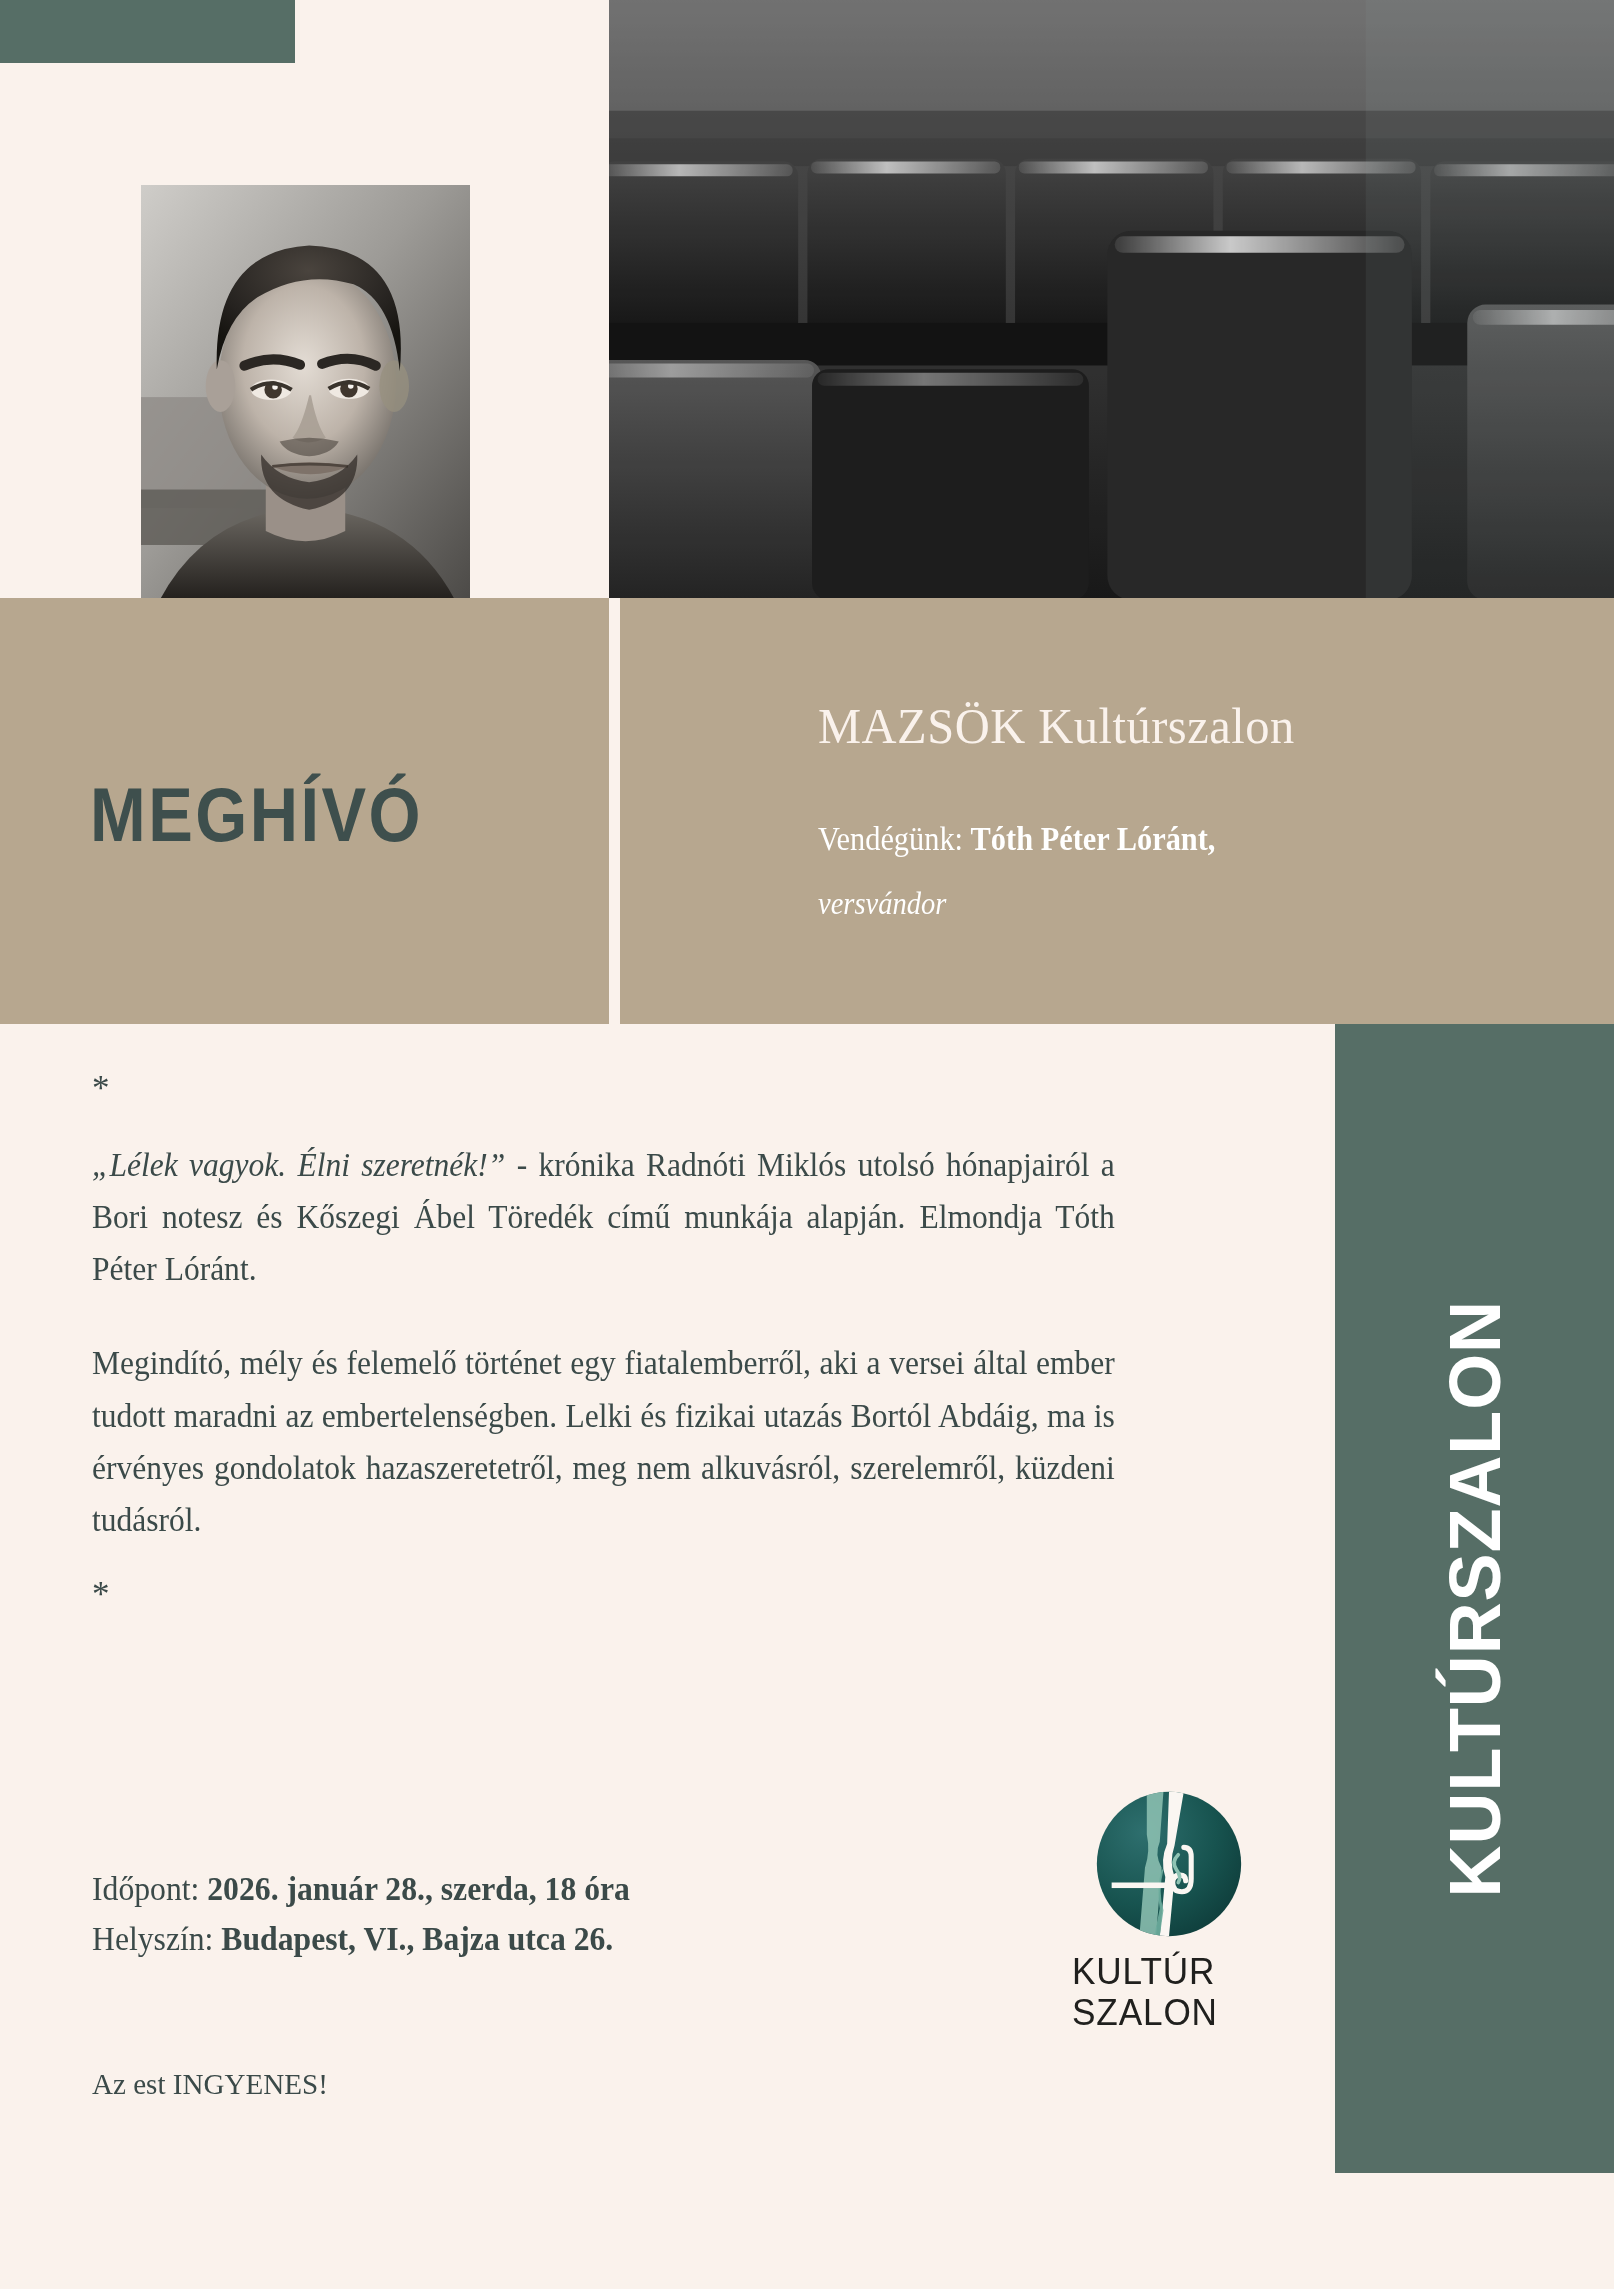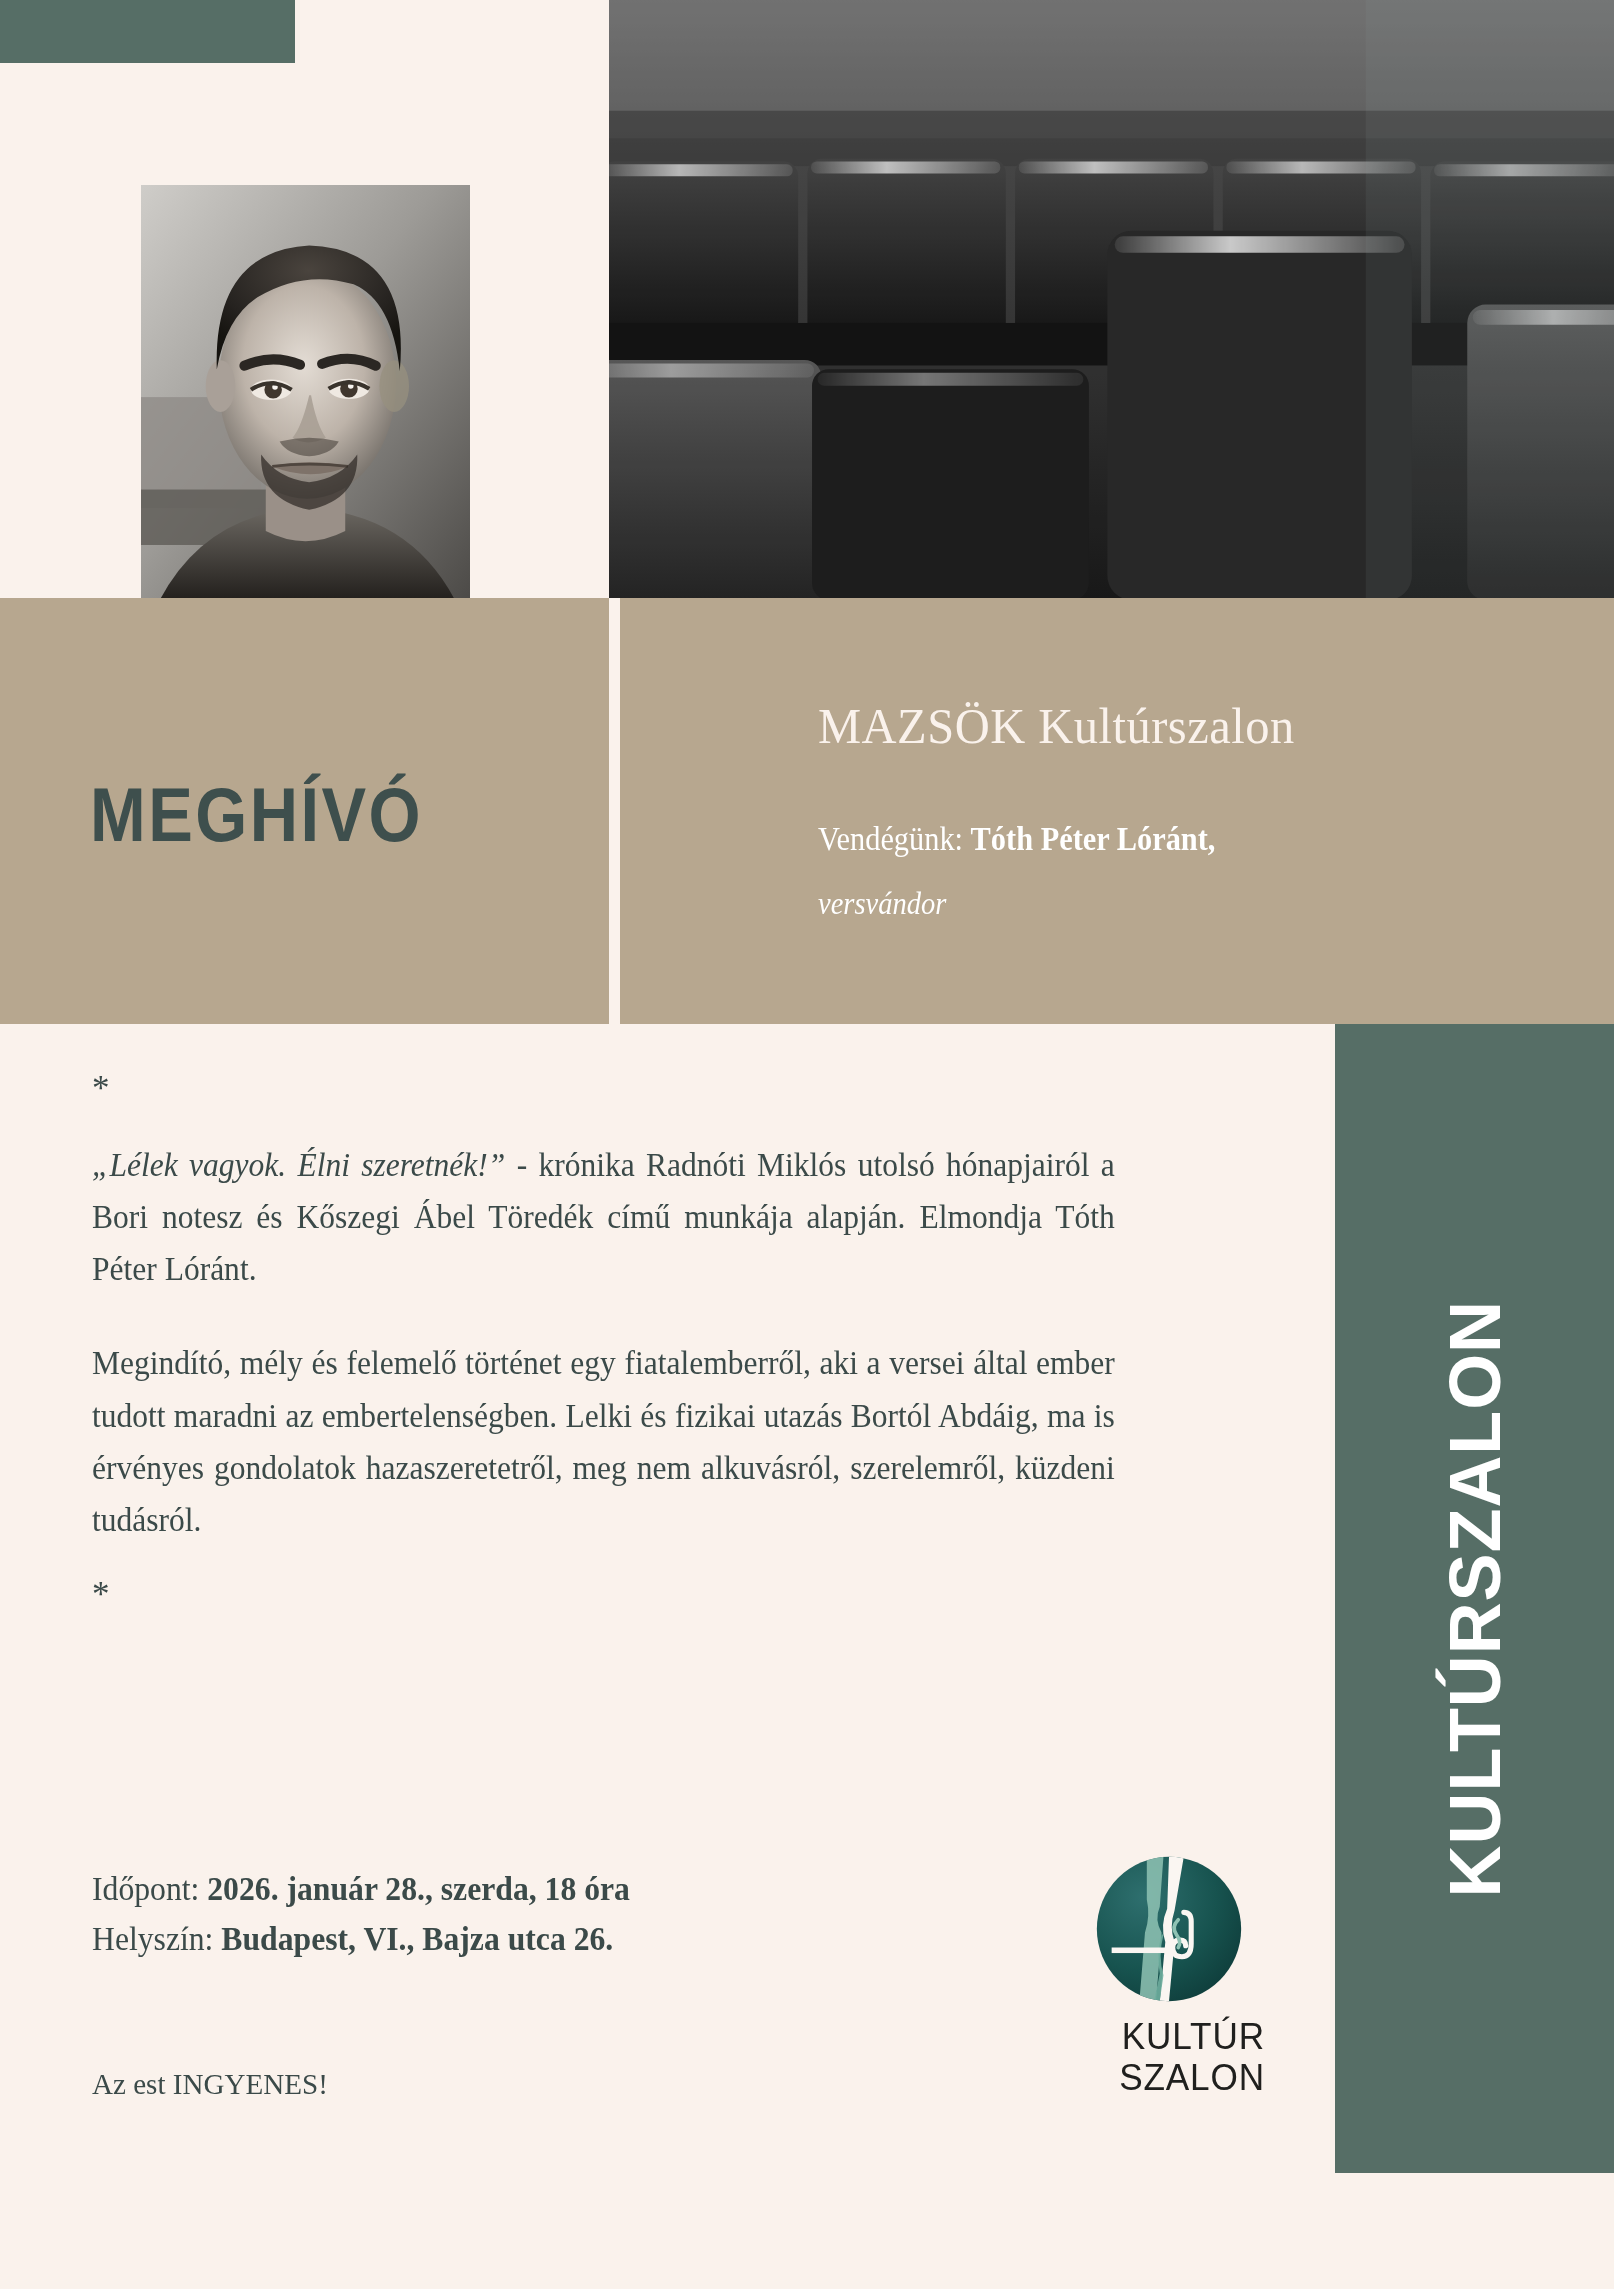--- a/index.html
+++ b/index.html
@@ -127,22 +127,22 @@
   .details b{font-weight:700;}
   .free{
     position:absolute;left:92px;top:2067px;
     font-family:"Liberation Serif", serif;
     font-size:30px;color:#3b4a49;
     transform:scaleX(0.97);transform-origin:left top;
   }
 
   
   .logo{
-    position:absolute;left:1067px;top:1855px;width:203px;height:277px;
-    text-align:right;
+    position:absolute;left:1067px;top:1790px;width:203px;height:277px;
+    text-align:left;
   }
   .logo-mark{width:148px;height:148px;margin:0 auto;display:block;}
   .logo-text{
     font-family:"Liberation Sans", sans-serif;
     font-size:37px;letter-spacing:0.9px;color:#20201e;
     line-height:1.12;margin-top:13px;font-weight:400;
     transform:scaleX(0.95);
   }
   .logo-text div{white-space:nowrap;}
 </style>

